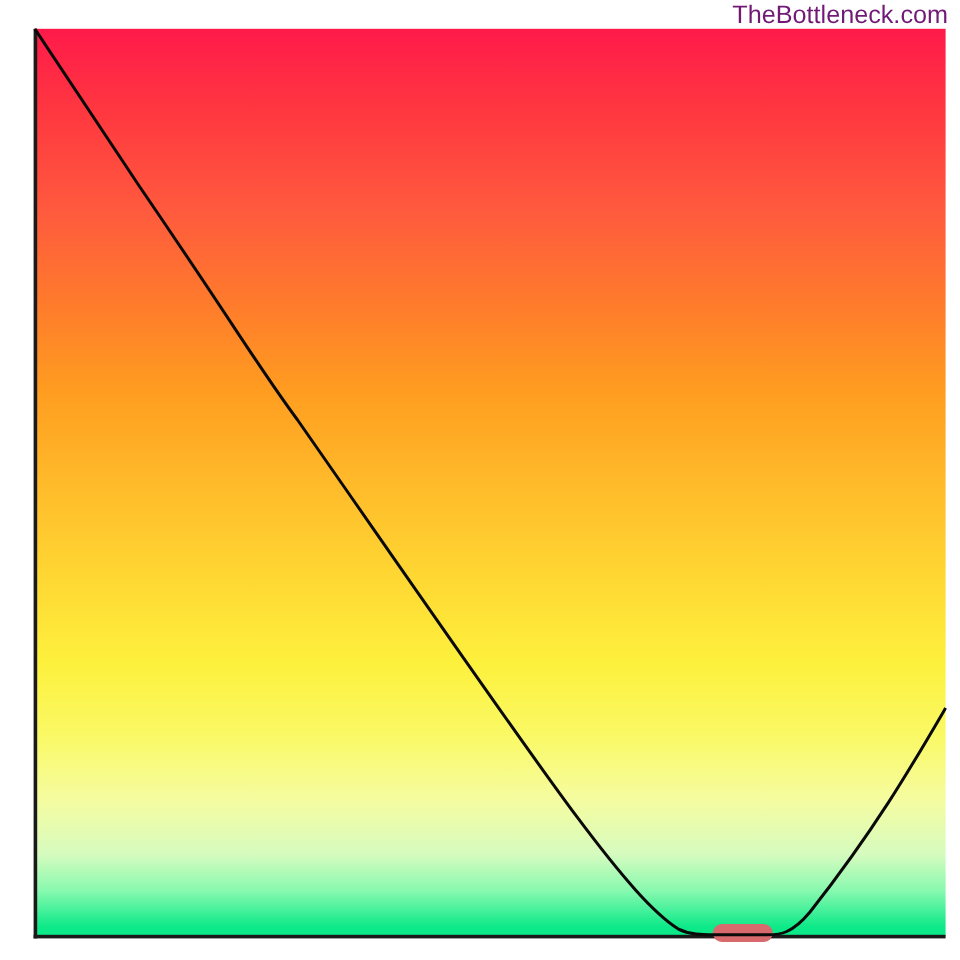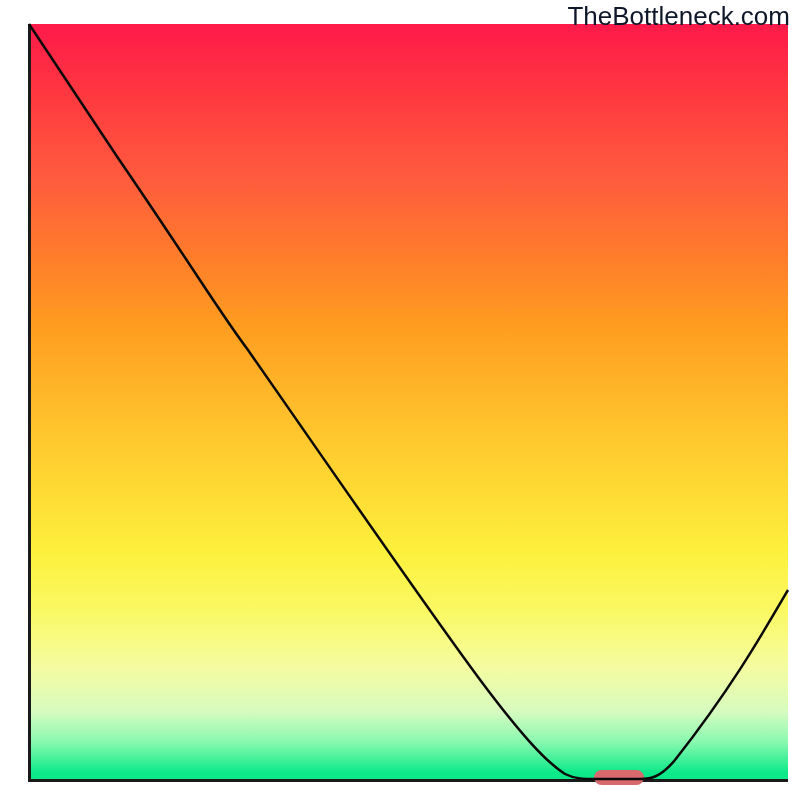--- a/index.html
+++ b/index.html
@@ -36,22 +36,22 @@
     background: #1a1a1a;
   }
   .axis-left {
     width: 3px;
   }
   .axis-bottom {
     height: 3px;
   }
   .watermark {
     position: absolute;
-    color: #0f172a;
-    font-size: 26px;
+    color: #701a75;
+    font-size: 21px;
     font-weight: 400;
   }
   .curve-svg {
     position: absolute;
     left: 0;
     top: 0;
     width: 800px;
     height: 800px;
     pointer-events: none;
   }

